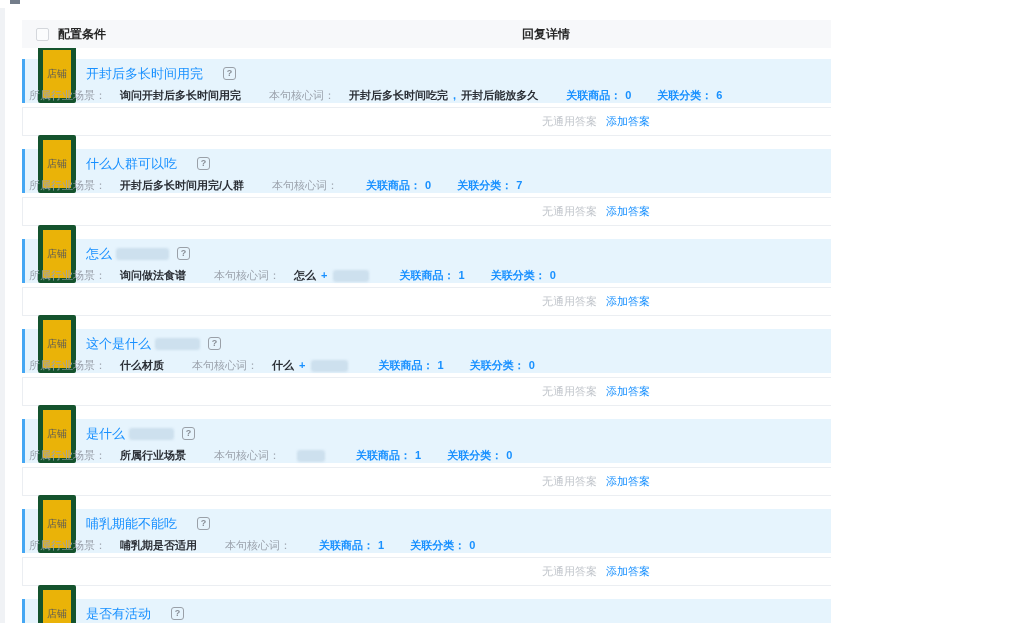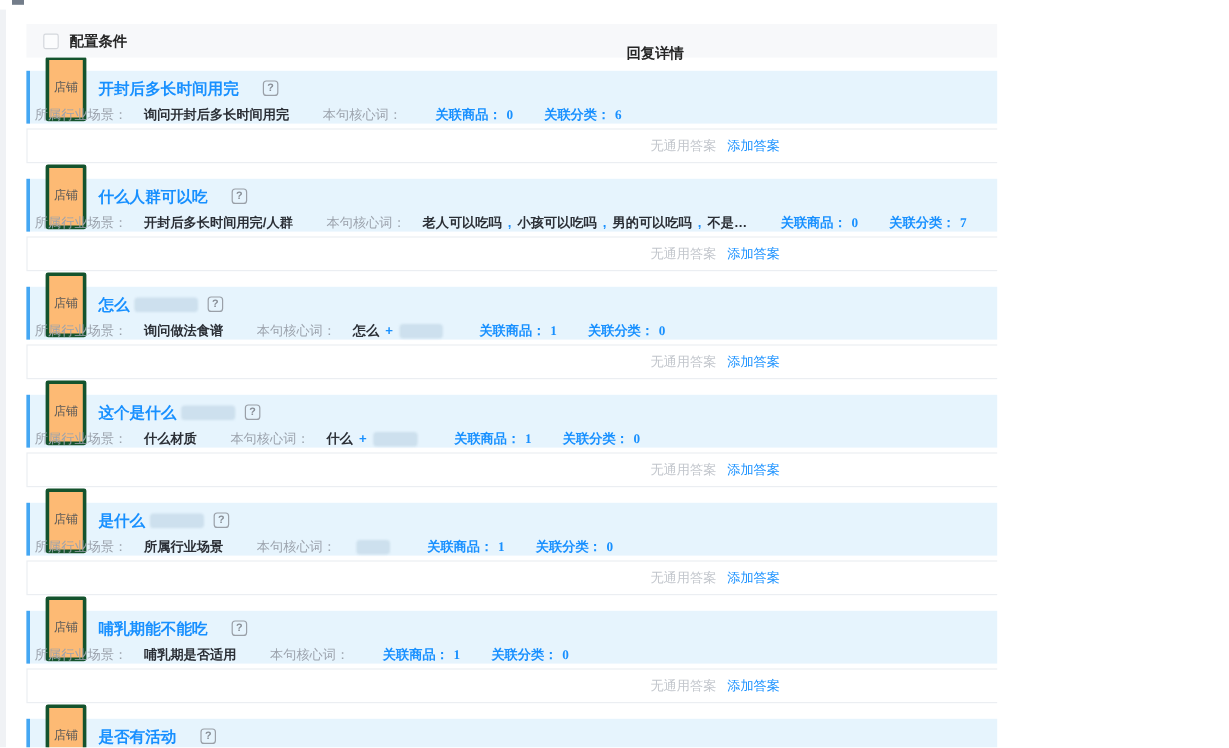--- a/index.html
+++ b/index.html
@@ -13,46 +13,46 @@
   .frag-a     { position:absolute; left:897px; top:0; width:15px; height:3px; background:#edeff2; }
   .frag-b     { position:absolute; left:973px; top:0; width:45px; height:3px; background:#edeff2; }
 
   .content { position:absolute; left:22px; top:20px; width:1148px; }
 
   
   .thead { position:relative; height:28px; background:#f7f8fa; display:flex; align-items:center; }
   .checkbox { width:13px; height:13px; margin-left:14px; border:1px solid #d4d7dc;
               background:#fbfcfd; border-radius:2px; }
   .th-label { margin-left:9px; font-size:12px; font-weight:bold; color:#262626; }
-  .th-reply { position:absolute; left:500px; top:10px; height:28px; line-height:28px;
+  .th-reply { position:absolute; left:500px; top:0; height:28px; line-height:28px;
               font-size:12px; font-weight:bold; color:#262626; }
 
   .list { margin-top:11px; }
   .item { margin-bottom:13px; }
 
   
   .q-row { height:44px; background:#e6f4fd; border-left:3px solid #44a7f3; padding:5px 0 0 4px; }
   .line1 { display:flex; align-items:center; height:19px; margin-left:9px; }
-  .tag { font-size:10px; color:#595959; background:#fdba74; border:3px solid #14532d;
+  .tag { font-size:10px; color:#595959; background:#eab308; border:5px solid #14532d;
          border-radius:2px; padding:18px 4px; line-height:12px; flex:none; }
-  .q-title { margin-left:10px; font-size:13px; font-weight:bold; color:#1890ff; white-space:nowrap; }
+  .q-title { margin-left:10px; font-size:13px; font-weight:normal; color:#1890ff; white-space:nowrap; }
   .redacted { display:inline-block; height:12px; border-radius:3px;
               background:rgba(158,186,209,.35); filter:blur(1px); vertical-align:middle; }
   .title-redacted { margin-left:4px; flex:none; }
   .help-icon { flex:none; margin-left:20px; width:13px; height:13px; border:1px solid #9aa0a8;
                border-radius:3px; color:#888e96; font-size:9px; font-weight:bold;
                line-height:11px; text-align:center; background:transparent; cursor:pointer; }
   .line2 { display:flex; align-items:center; margin-top:5px; font-size:11px; white-space:nowrap; }
   .meta-label { color:#9ca3ad; }
   .meta-value { color:#2b2f36; font-weight:bold; margin-left:14px; }
   .meta-group { margin-right:28px; display:flex; align-items:center; }
   .core-word { color:#2b2f36; font-weight:bold; }
   .core-sep  { color:#1890ff; font-weight:bold; padding:0 2px; }
   .core-words .redacted { margin:0 3px; }
-  .count-link { color:#1890ff; font-weight:bold; margin-right:26px; cursor:pointer;font-family:Liberation Serif, serif; }
+  .count-link { color:#1890ff; font-weight:bold; margin-right:26px; cursor:pointer; }
   .count-link .cnum { margin-left:4px; }
 
   
   .a-row { height:29px; margin-top:4px; border:1px solid #ebeef2; background:#fff;
            display:flex; align-items:center; justify-content:center; font-size:11px; }
   .no-answer { color:#c2c6cc; }
   .add-answer { color:#1890ff; margin-left:9px; cursor:pointer;text-align:right; }
 </style>
 </head>
 <body>
@@ -79,20 +79,21 @@
 
         <span class="help-icon">?</span>
       </div>
       <div class="line2">
         <span class="meta-group">
           <span class="meta-label">所属行业场景：</span>
           <span class="meta-value">询问开封后多长时间用完</span>
         </span>
         <span class="meta-group">
           <span class="meta-label">本句核心词：</span>
+          <span class="core-words meta-value"><span class="core-word">开封后多长时间吃完</span><span class="core-sep"> , </span><span class="core-word">开封后能放多久</span></span>
         </span>
         <span class="count-link">
           <span>关联商品：</span><span class="cnum">0</span>
         </span>
         <span class="count-link">
           <span>关联分类：</span><span class="cnum">6</span>
         </span>
       </div>
     </div>
     <div class="a-row">
@@ -109,21 +110,20 @@
 
         <span class="help-icon">?</span>
       </div>
       <div class="line2">
         <span class="meta-group">
           <span class="meta-label">所属行业场景：</span>
           <span class="meta-value">开封后多长时间用完/人群</span>
         </span>
         <span class="meta-group">
           <span class="meta-label">本句核心词：</span>
-          <span class="core-words meta-value"><span class="core-word">老人可以吃吗</span><span class="core-sep"> , </span><span class="core-word">小孩可以吃吗</span><span class="core-sep"> , </span><span class="core-word">男的可以吃吗</span><span class="core-sep"> , </span><span class="core-word">不是…</span></span>
         </span>
         <span class="count-link">
           <span>关联商品：</span><span class="cnum">0</span>
         </span>
         <span class="count-link">
           <span>关联分类：</span><span class="cnum">7</span>
         </span>
       </div>
     </div>
     <div class="a-row">

